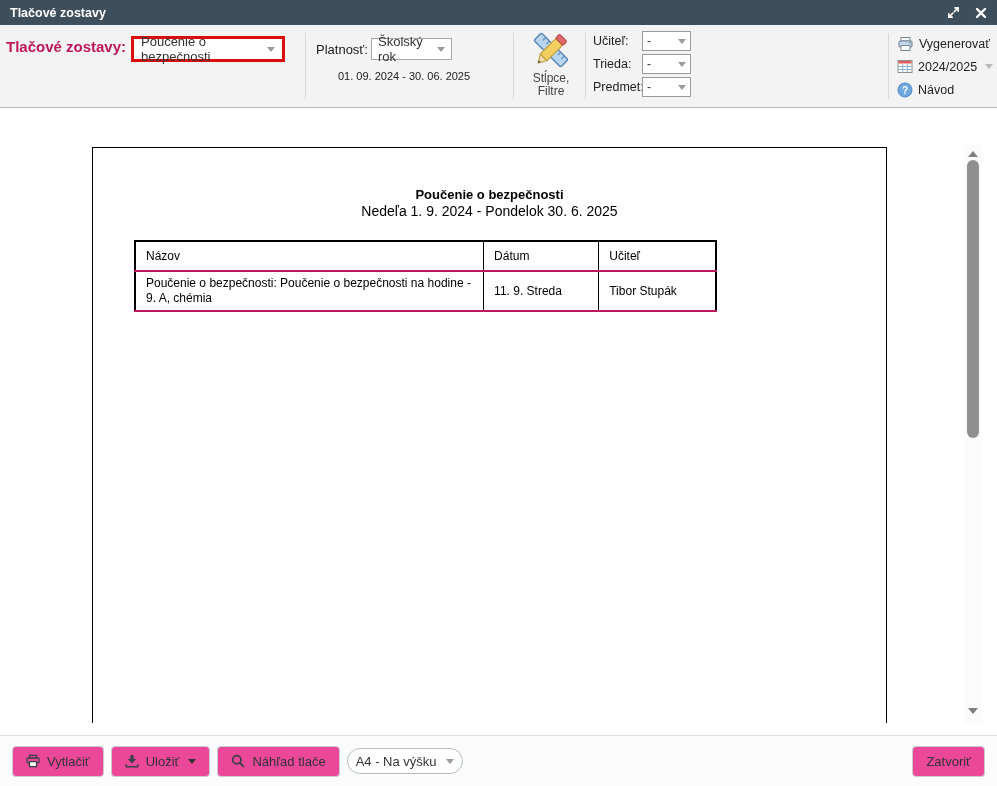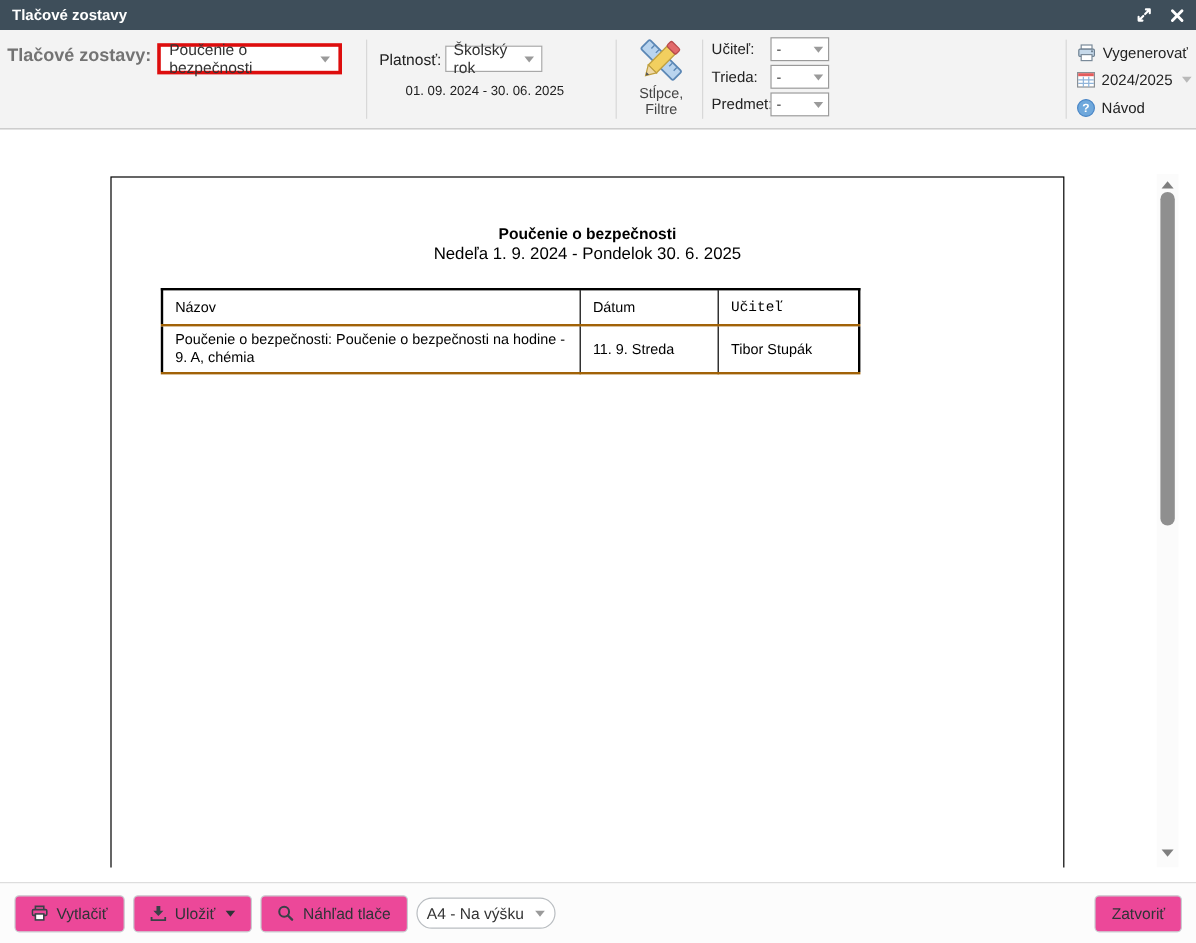--- a/index.html
+++ b/index.html
@@ -18,21 +18,21 @@
   .titlebar-icons { margin-left:auto; display:flex; align-items:center; gap:15px; }
   .titlebar-icons svg { display:block; cursor:pointer; }
 
   
   .toolbar {
     position:absolute; top:25px; left:0; right:0; height:83px;
     background:#f3f3f3; border-bottom:1px solid #b5b5b5;
   }
   .tb-sep { position:absolute; top:8px; height:66px; width:1px; background:#d8d8d8; }
 
-  .lbl-report { position:absolute; left:6px; top:13px; font-size:15px; font-weight:bold; color:#737373; }
+  .lbl-report { position:absolute; left:6px; top:13px; font-size:15px; font-weight:bold; color:#be185d; }
   .dd { background:#fff; display:flex; align-items:center; justify-content:space-between; cursor:pointer; }
   .caret { width:0; height:0; border-left:4px solid transparent; border-right:4px solid transparent; border-top:5px solid #9a9a9a; flex:none; }
   .dd-report {
     position:absolute; left:131px; top:11px; width:154px; height:26px;
     border:3px solid #dd0d0d; padding:0 7px; font-size:13px; color:#333;
   }
   .lbl-validity { position:absolute; left:316px; top:17px; font-size:13px; }
   .dd-validity { position:absolute; left:371px; top:13px; width:81px; height:22px; border:1px solid #a8a8a8; padding:0 6px; font-size:13px; color:#333; }
   .date-range { position:absolute; left:338px; top:45px; font-size:11px; color:#222; }
 
@@ -56,26 +56,26 @@
     position:absolute; left:92px; top:39px; width:795px; height:660px;
     border:1px solid #000; background:#fff;
   }
   .page-title { margin-top:39px; text-align:center; font-size:13px; font-weight:bold; color:#000; }
   .page-subtitle { text-align:center; font-size:14px; color:#000; margin-top:1px; }
   .report-table { border-collapse:collapse; margin:21px 0 0 41px; width:583px; border:2px solid #000; table-layout:fixed; }
   .report-table th, .report-table td {
     border:1px solid #000; font-size:12px; font-weight:normal; text-align:left;
     padding:4px 10px; color:#000; vertical-align:middle; line-height:15px;
   }
-  .report-table tr { border-bottom:2px solid #a16207; }
+  .report-table tr { border-bottom:2px solid #be185d; }
   .report-table th { height:30px; }
   .report-table td { height:36px; }
   .col-name { width:333px; }
   .col-date { width:110px; }
-  .col-teacher { width:112px;font-family:Liberation Mono, monospace; }
+  .col-teacher { width:112px; }
 
   
   .scrollbar { position:absolute; left:964px; top:37px; width:18px; height:578px; background:#fbfbfb; }
   .sb-up { position:absolute; top:6px; left:4px; width:0; height:0; border-left:5px solid transparent; border-right:5px solid transparent; border-bottom:6px solid #7f7f7f; cursor:pointer; }
   .sb-thumb { position:absolute; top:15px; left:3px; width:12px; height:278px; background:#8f8f8f; border-radius:7px; cursor:pointer; }
   .sb-down { position:absolute; bottom:9px; left:4px; width:0; height:0; border-left:5px solid transparent; border-right:5px solid transparent; border-top:6px solid #7f7f7f; cursor:pointer; }
 
   
   .footer {
     position:absolute; top:735px; left:0; right:0; height:51px;

